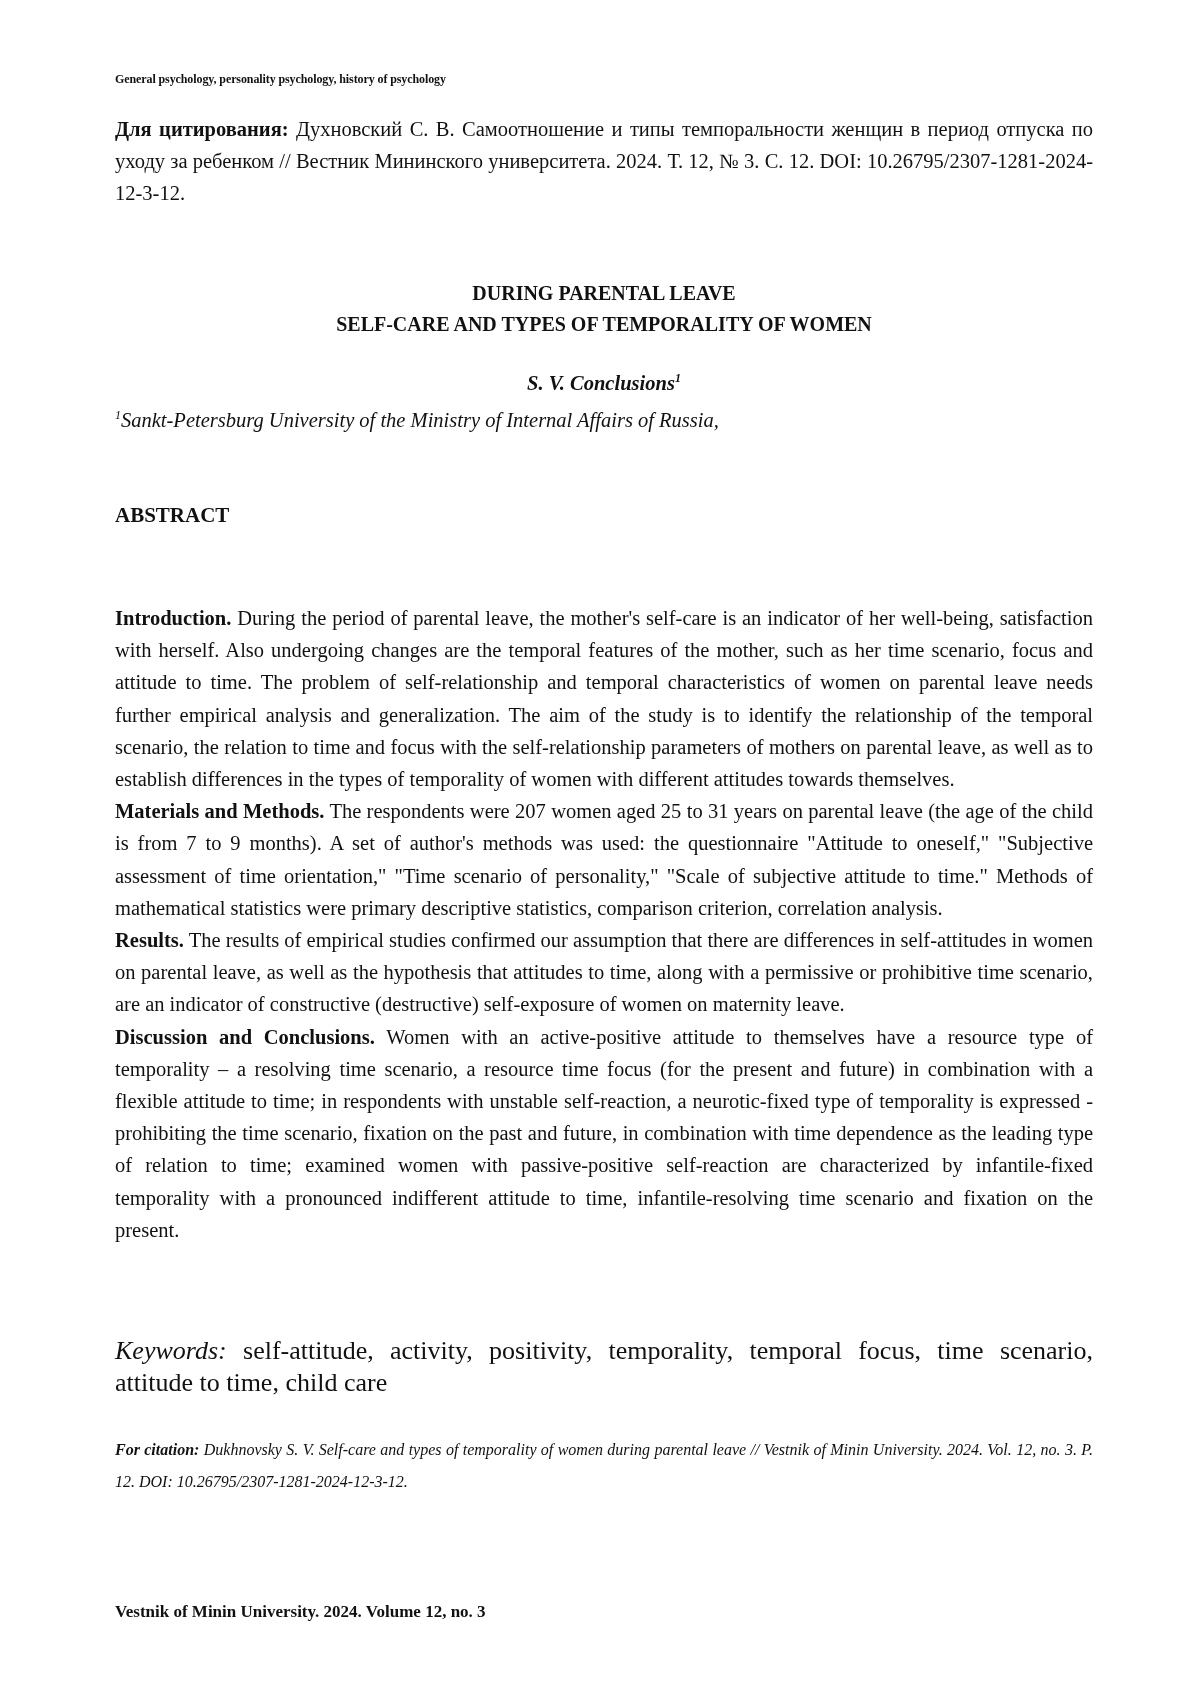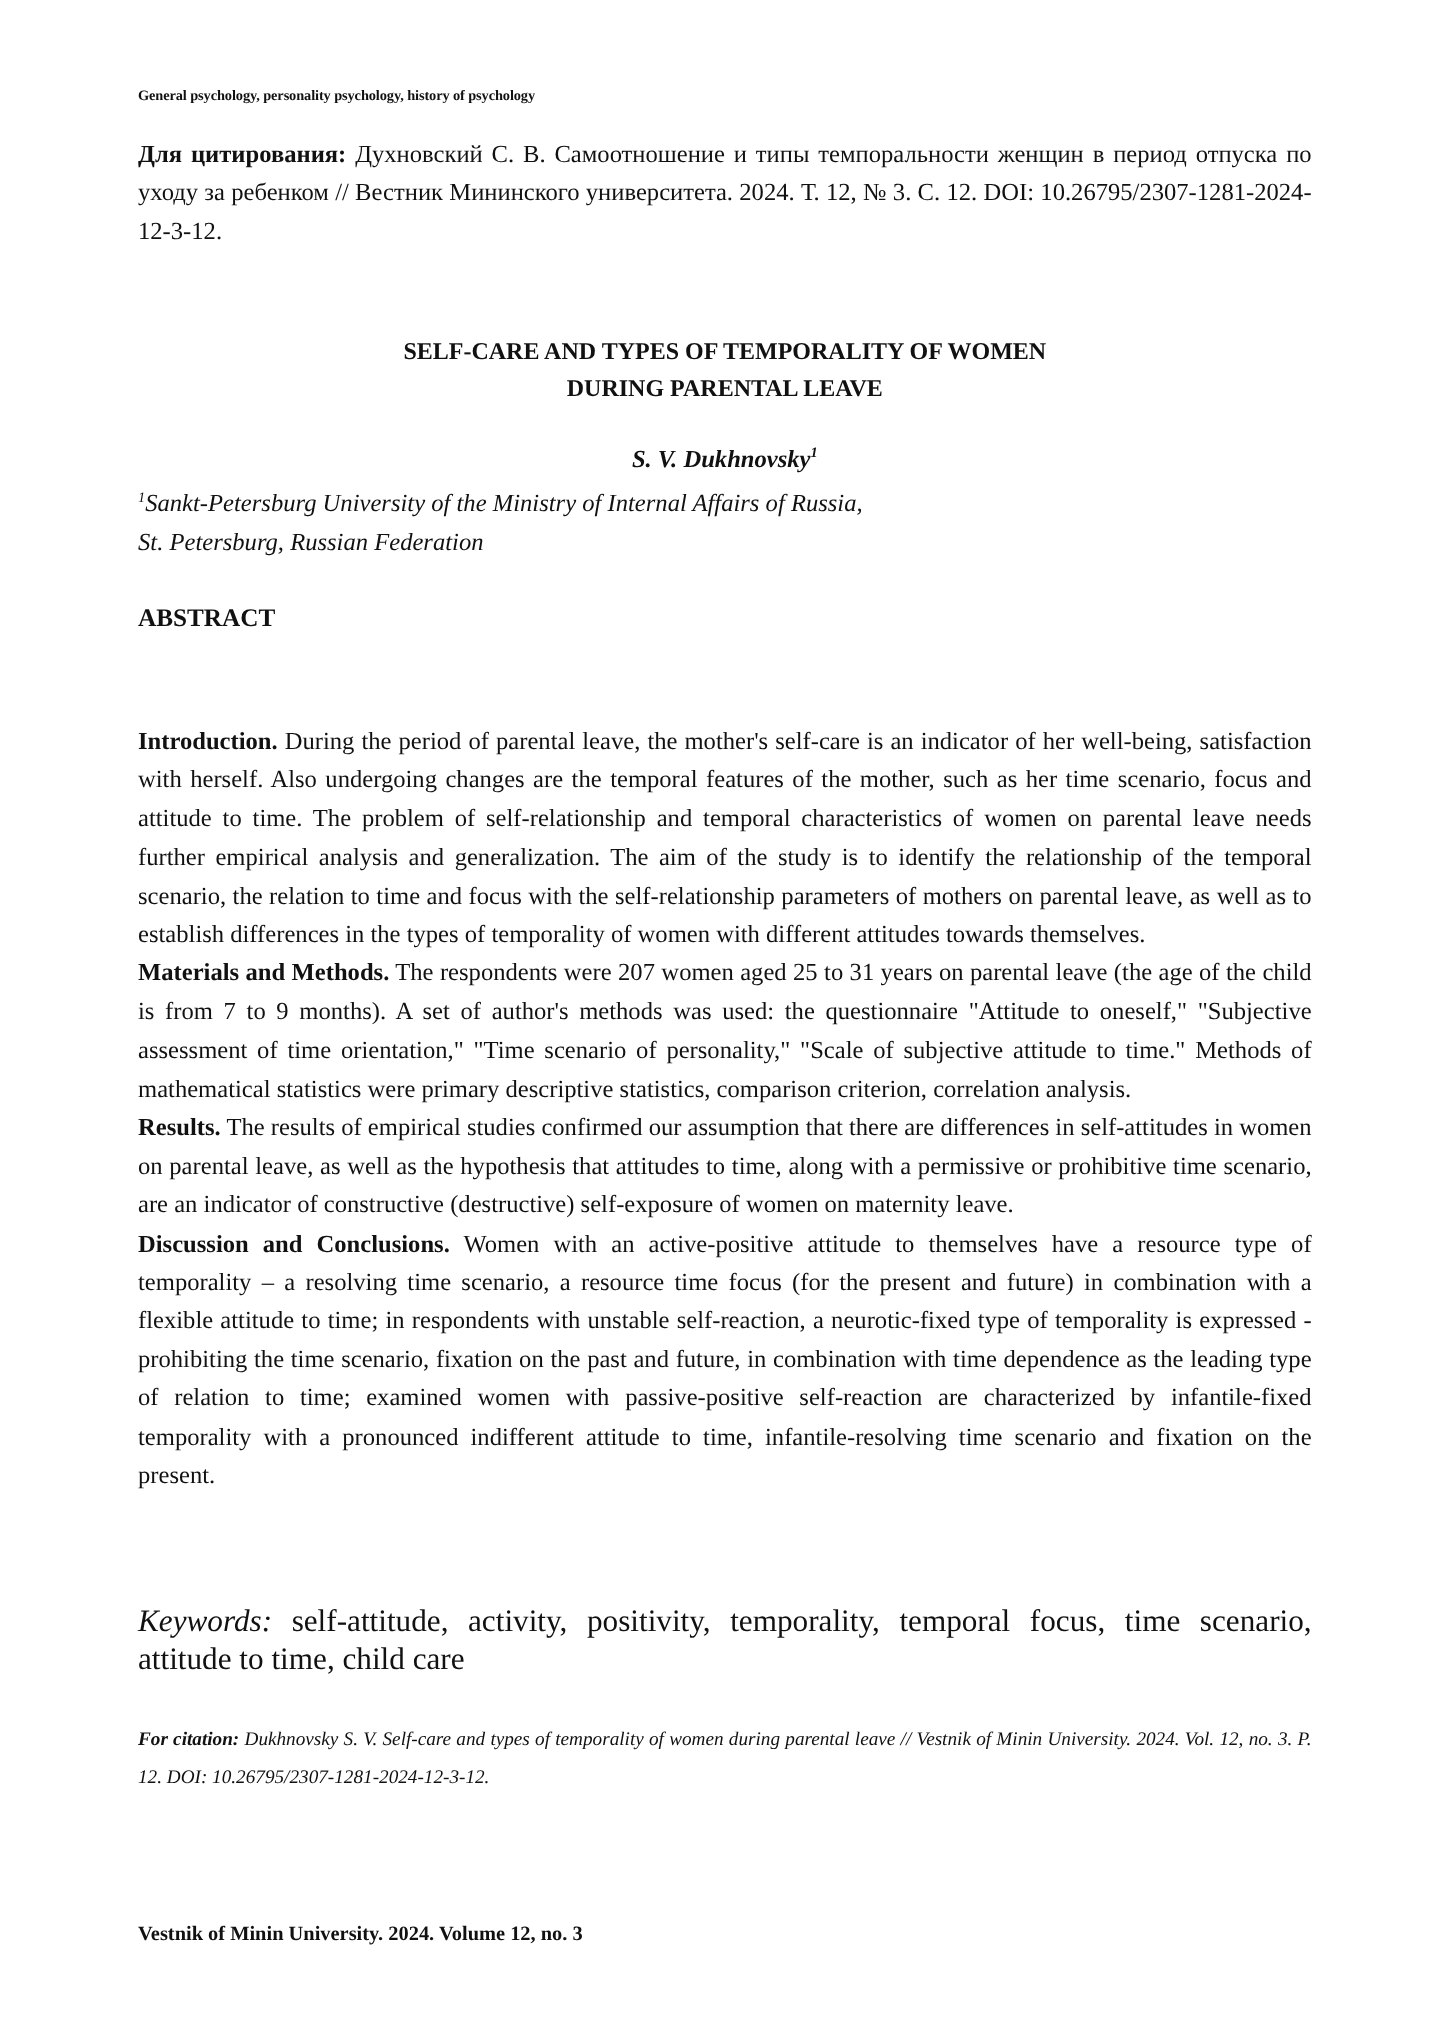--- a/index.html
+++ b/index.html
@@ -58,31 +58,30 @@
 
 <div class="page">
 
   <div class="section-header">General psychology, personality psychology, history of psychology</div>
 
   <div class="citation-ru">
     <b>Для цитирования:</b><span> Духновский С. В. Самоотношение и типы темпоральности женщин в период отпуска по уходу за ребенком // Вестник Мининского университета. 2024. Т. 12, № 3. С. 12. DOI: 10.26795/2307-1281-2024-12-3-12.</span>
   </div>
 
   <div class="title">
+    <div>DURING PARENTAL LEAVE</div>
     <div>SELF-CARE AND TYPES OF TEMPORALITY OF WOMEN</div>
-    <div>DURING PARENTAL LEAVE</div>
   </div>
 
   <div class="author">
-    <span>S. V. Dukhnovsky</span><sup>1</sup>
+    <span>S. V. Conclusions</span><sup>1</sup>
   </div>
 
   <div class="affiliation">
     <div><sup>1</sup><span>Sankt-Petersburg University of the Ministry of Internal Affairs of Russia,</span></div>
-    <div>St. Petersburg, Russian Federation</div>
   </div>
 
   <div class="abstract-heading">ABSTRACT</div>
 
   <div class="abstract">
     <p><b>Introduction.</b><span> During the period of parental leave, the mother's self-care is an indicator of her well-being, satisfaction with herself. Also undergoing changes are the temporal features of the mother, such as her time scenario, focus and attitude to time. The problem of self-relationship and temporal characteristics of women on parental leave needs further empirical analysis and generalization. The aim of the study is to identify the relationship of the temporal scenario, the relation to time and focus with the self-relationship parameters of mothers on parental leave, as well as to establish differences in the types of temporality of women with different attitudes towards themselves.</span></p>
     <p><b>Materials and Methods.</b><span> The respondents were 207 women aged 25 to 31 years on parental leave (the age of the child is from 7 to 9 months). A set of author's methods was used: the questionnaire "Attitude to oneself," "Subjective assessment of time orientation," "Time scenario of personality," "Scale of subjective attitude to time." Methods of mathematical statistics were primary descriptive statistics, comparison criterion, correlation analysis.</span></p>
     <p><b>Results.</b><span> The results of empirical studies confirmed our assumption that there are differences in self-attitudes in women on parental leave, as well as the hypothesis that attitudes to time, along with a permissive or prohibitive time scenario, are an indicator of constructive (destructive) self-exposure of women on maternity leave.</span></p>
     <p><b>Discussion and Conclusions.</b><span> Women with an active-positive attitude to themselves have a resource type of temporality – a resolving time scenario, a resource time focus (for the present and future) in combination with a flexible attitude to time; in respondents with unstable self-reaction, a neurotic-fixed type of temporality is expressed - prohibiting the time scenario, fixation on the past and future, in combination with time dependence as the leading type of relation to time; examined women with passive-positive self-reaction are characterized by infantile-fixed temporality with a pronounced indifferent attitude to time, infantile-resolving time scenario and fixation on the present.</span></p>
   </div>

